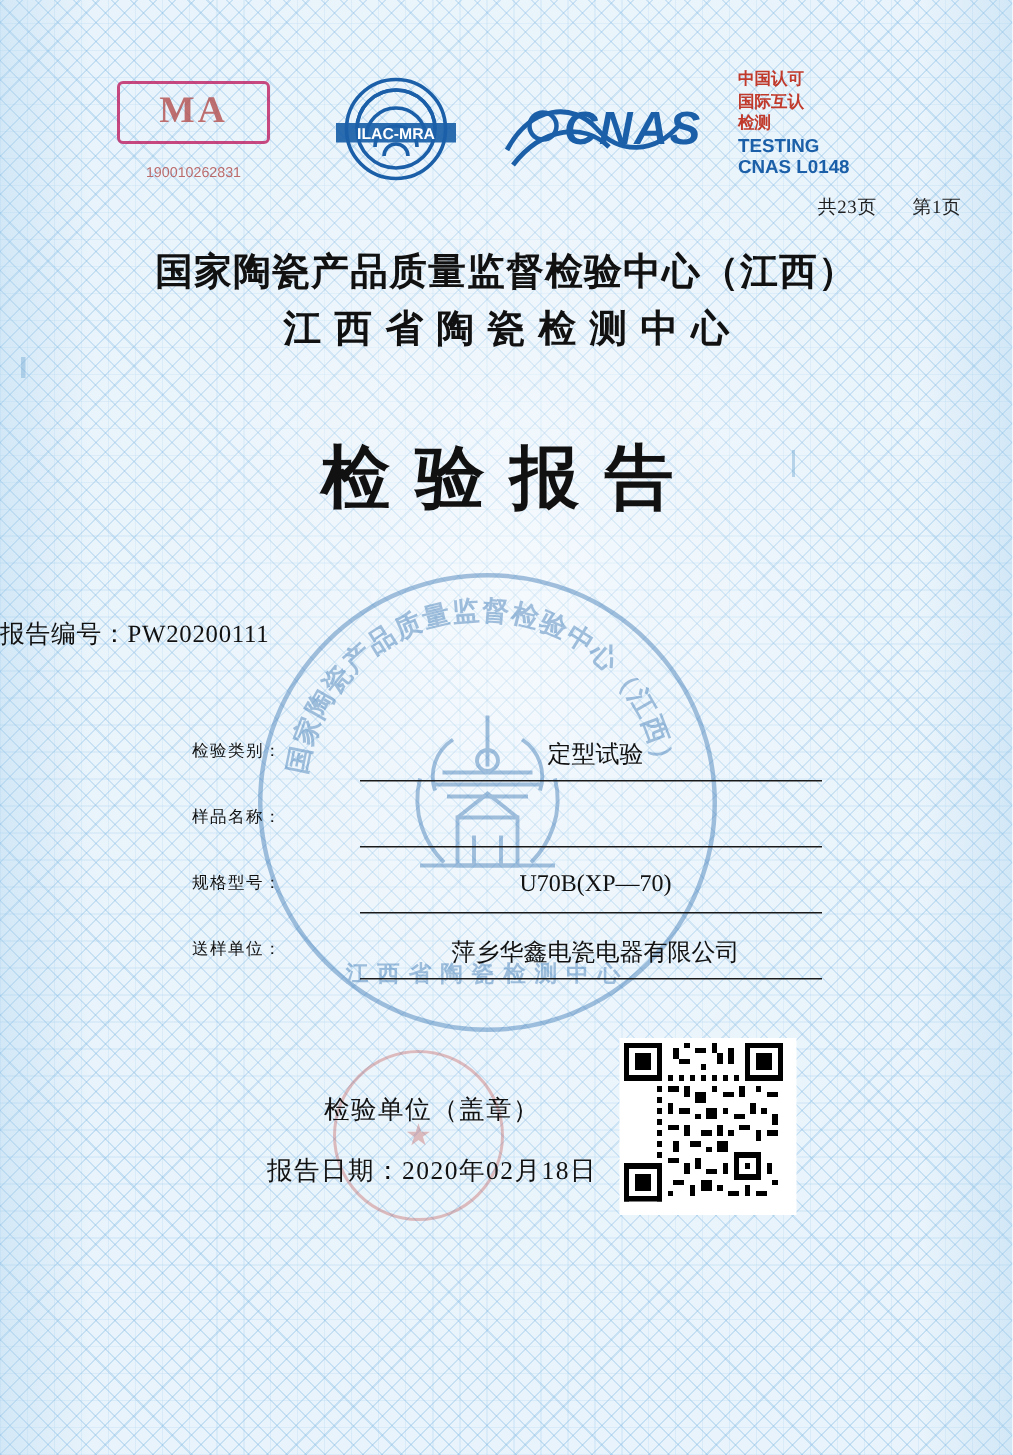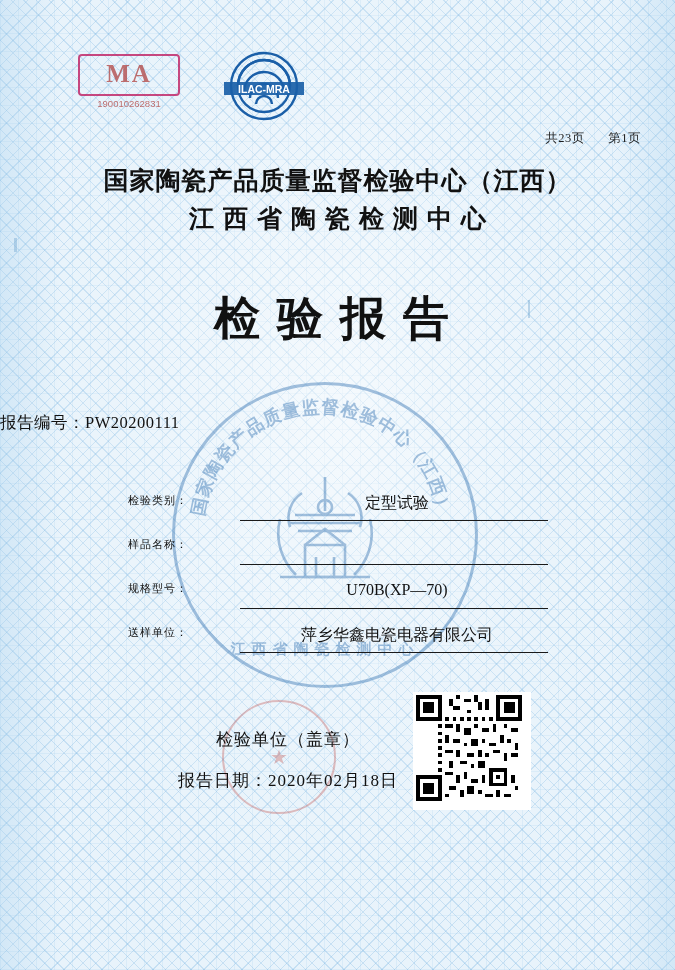--- a/index.html
+++ b/index.html
@@ -70,21 +70,21 @@
     line-height: 36px;
     text-align: center;
     margin: 0 auto;
     position: relative;
     opacity: 0.78;
   }
   .ma-num {
     color: #b24a48;
     font-size: 9.5px;
     letter-spacing: 0px;
-    margin-top: 2px;
+    margin-top: 14px;
     opacity: 0.8;
     font-family: "Liberation Sans", sans-serif;
   }
   .logo-ilac {
     position: absolute;
     left: 158px;
     top: 2px;
     width: 92px;
     height: 84px;
   }
@@ -331,21 +331,38 @@
             <path d="M20 40 a26 26 0 0 1 52 0"></path>
             <path d="M26 46 a20 20 0 0 1 40 0"></path>
             <path d="M32 52 a14 14 0 0 1 28 0"></path>
             <path d="M38 58 a8 8 0 0 1 16 0"></path>
           </g>
           <rect x="6" y="36" width="80" height="13" fill="#1a5fa8" opacity="0.92"></rect>
           <text x="46" y="46.5" font-family="Liberation Sans, sans-serif" font-size="10.5" font-weight="bold" fill="#ffffff" text-anchor="middle">ILAC-MRA</text>
         </svg>
       </div>
 
-
+      <div class="logo-cnas">
+        <svg width="150" height="62" viewBox="0 0 150 62">
+          <g fill="none" stroke="#1a5fa8" stroke-width="3.2">
+            <path d="M6 40 C 22 10, 50 8, 66 26 C 80 42, 104 44, 122 22"></path>
+            <path d="M10 50 C 30 24, 58 22, 74 38"></path>
+          </g>
+          <circle cx="30" cy="24" r="9" fill="none" stroke="#1a5fa8" stroke-width="3"></circle>
+        </svg>
+        <div class="cnas-text">CNAS</div>
+      </div>
+
+      <div class="logo-cnas-info">
+        <div class="red">中国认可</div>
+        <div class="red">国际互认</div>
+        <div class="red">检测</div>
+        <div class="big">TESTING</div>
+        <div class="big">CNAS L0148</div>
+      </div>
     </div>
 
     <div class="page-counter">
       <span>共23页</span>
       <span>第1页</span>
     </div>
 
     <div class="org-line1">国家陶瓷产品质量监督检验中心（江西）</div>
     <div class="org-line2">江西省陶瓷检测中心</div>
     <div class="report-title">检验报告</div>

